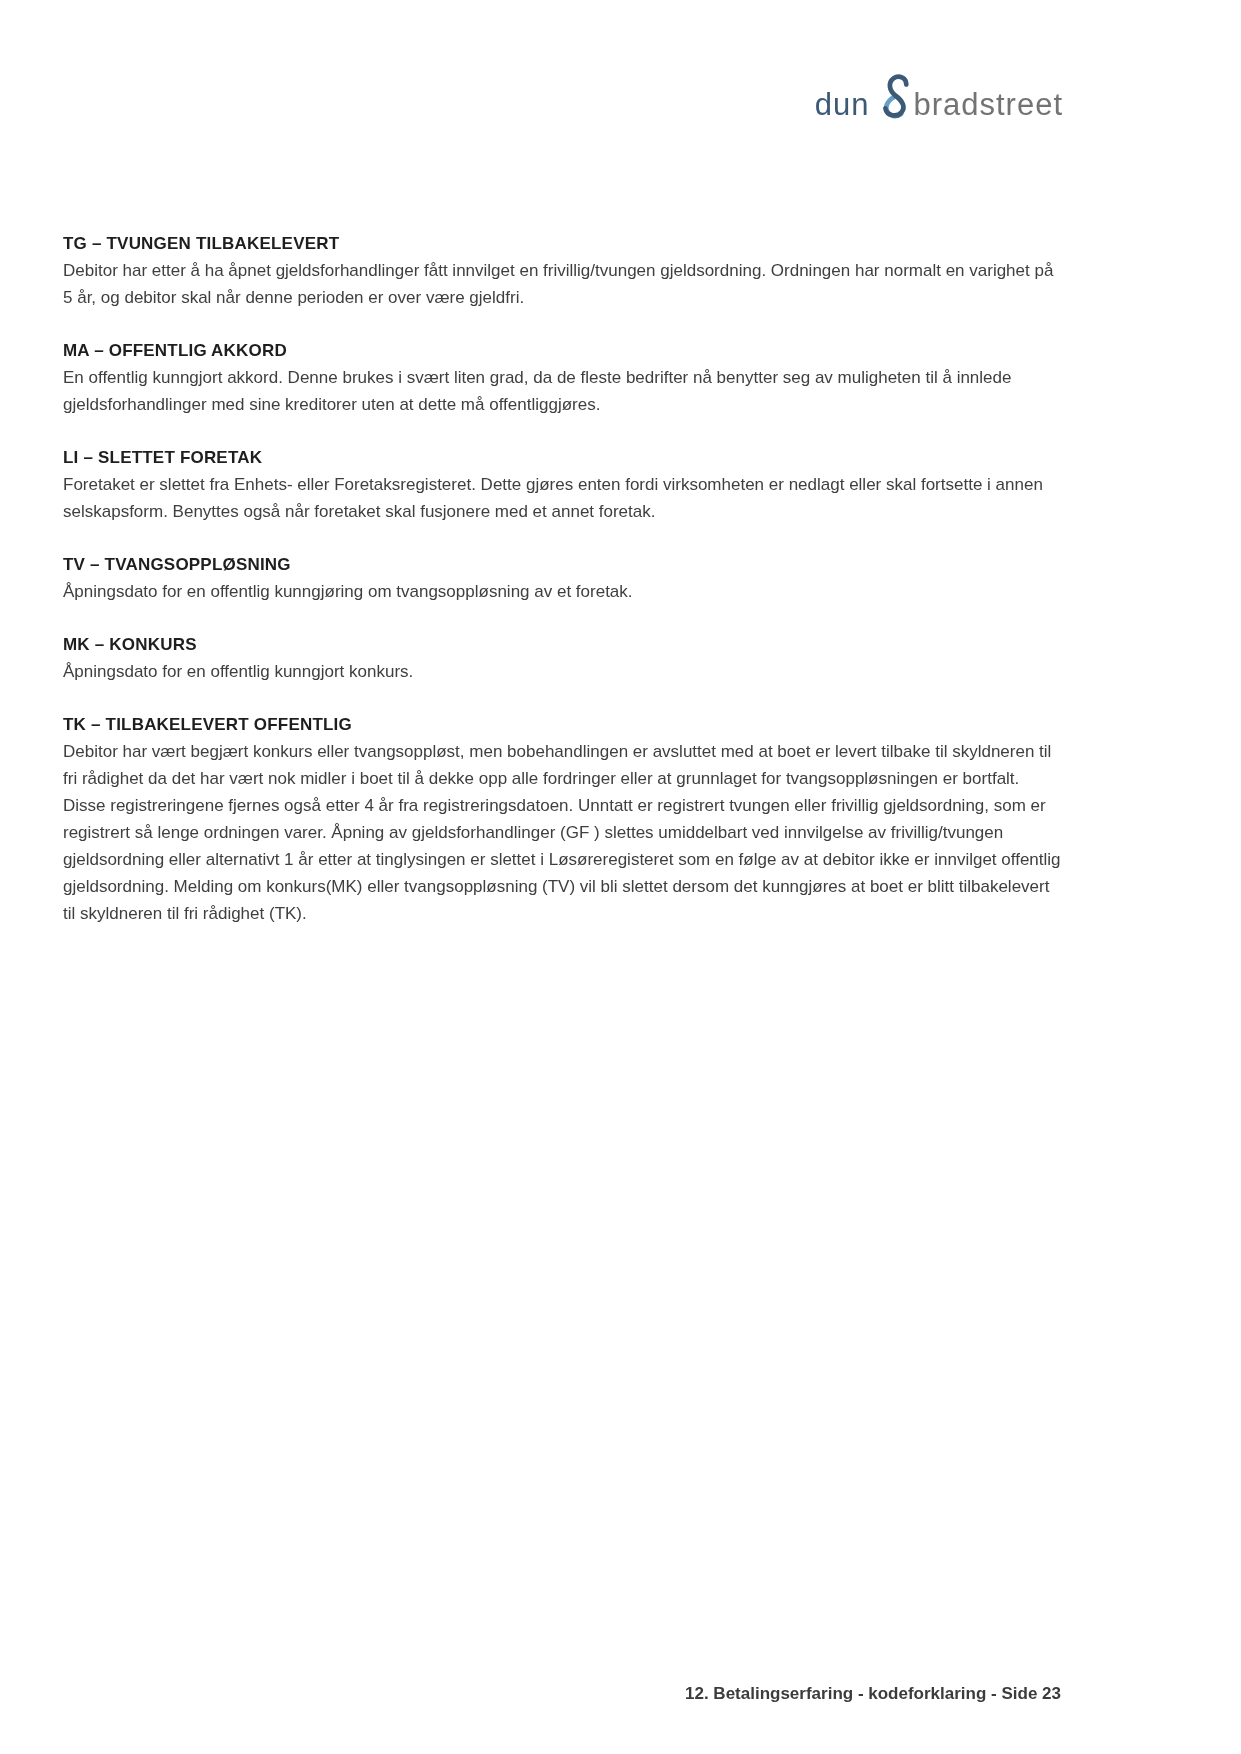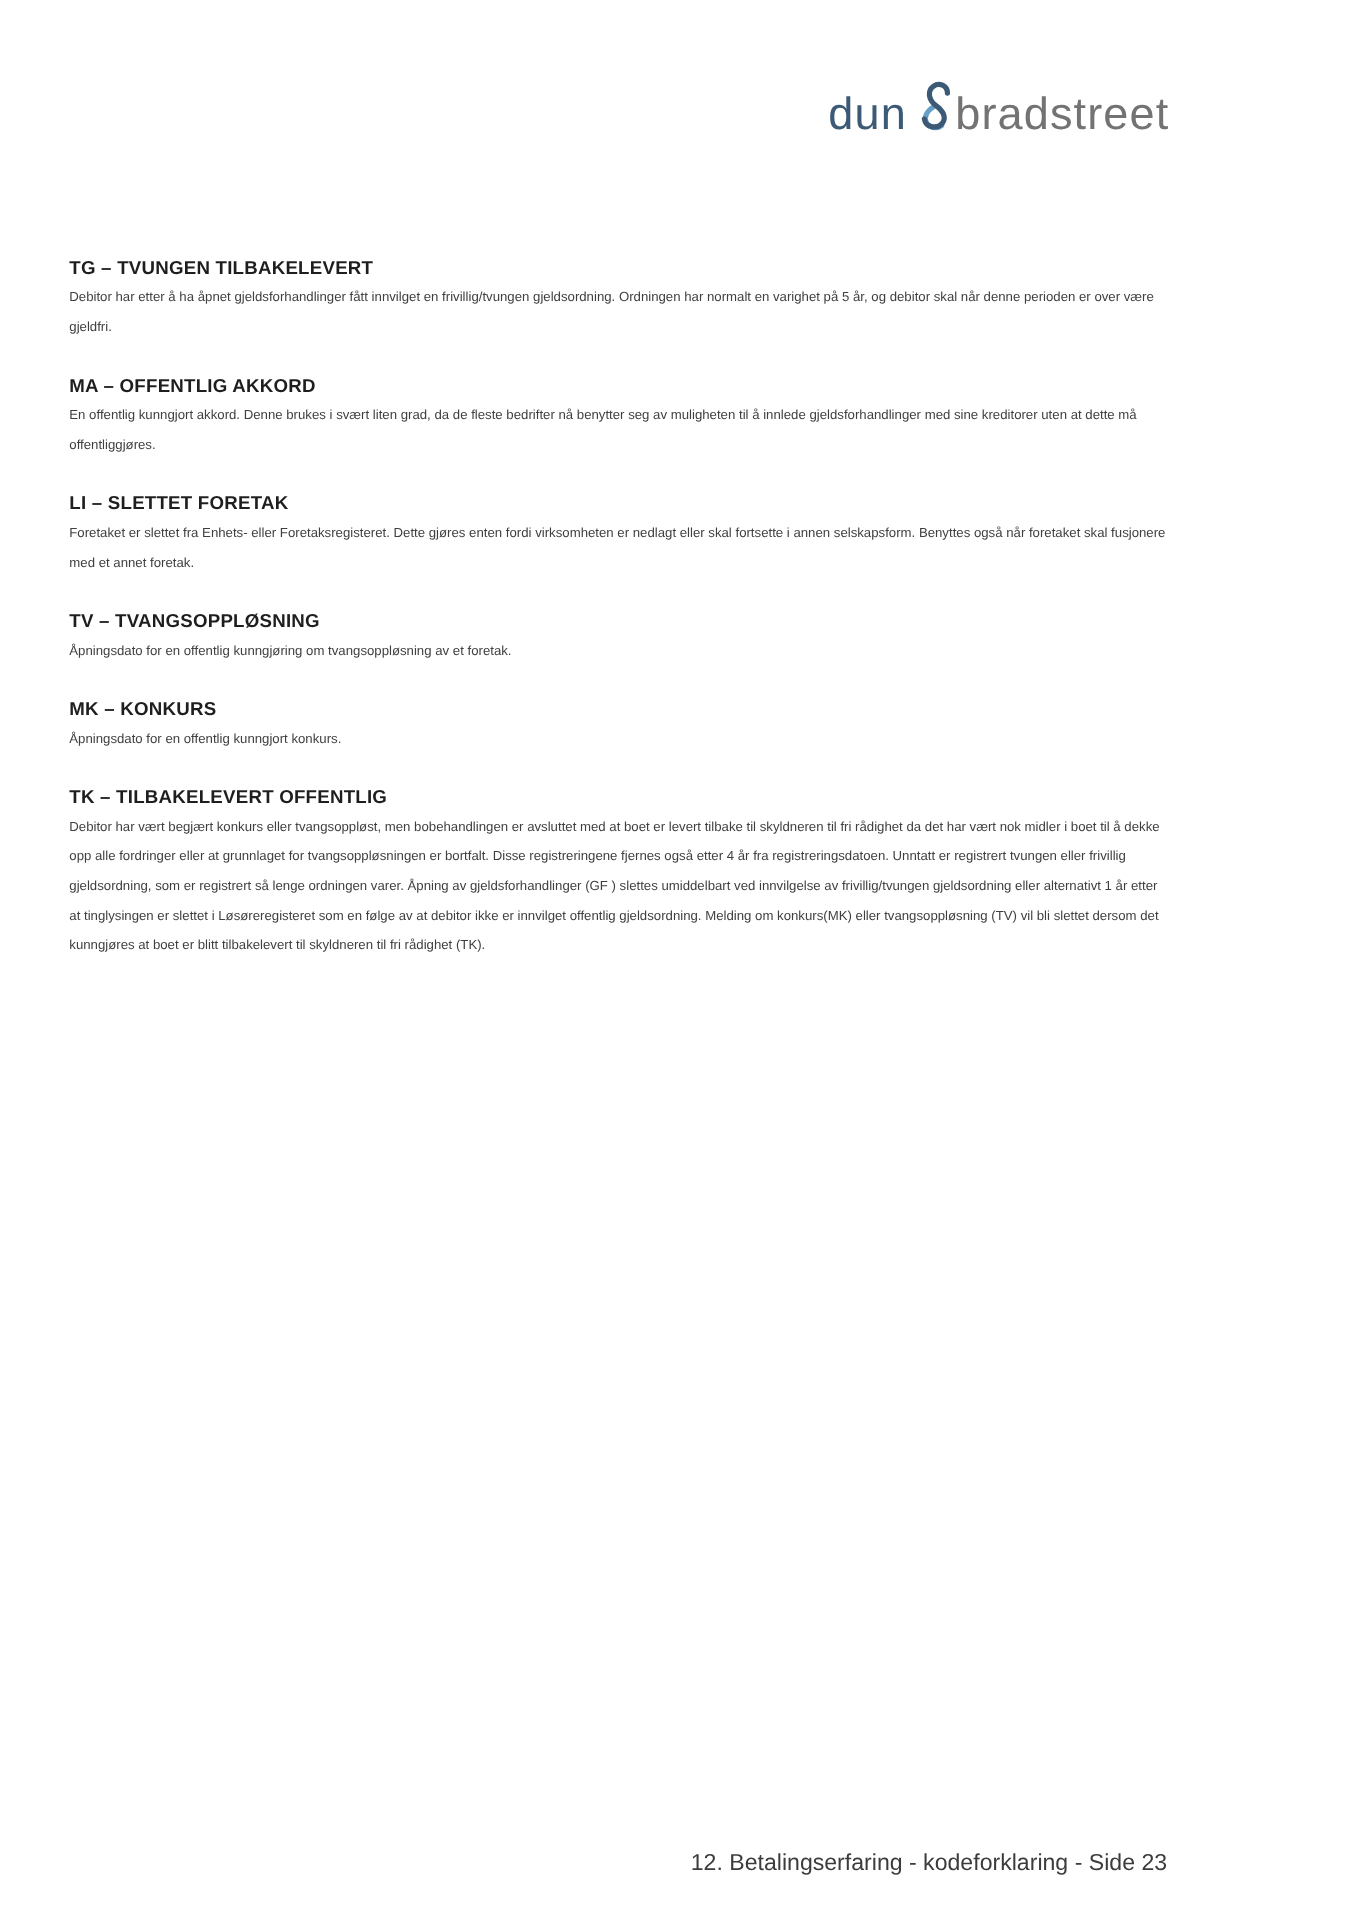--- a/index.html
+++ b/index.html
@@ -14,21 +14,21 @@
     overflow: hidden;
   }
   .logo {
     position: absolute;
     top: 72px;
     right: 178px;
     display: flex;
     align-items: center;
     line-height: 46px;
     font-family: "Liberation Sans", sans-serif;
-    font-size: 41px;
+    font-size: 31px;
     letter-spacing: 1px;
     user-select: none;
   }
   .logo .dun   { color: #3c5a75; }
   .logo .brad  { color: #66a0c8; }
   .logo .amp-wrap { display: inline-block; margin: 0 1px 4px 5px; }
   .content {
     position: absolute;
     top: 230px;
     left: 63px;
@@ -38,28 +38,29 @@
     line-height: 27px;
   }
   .code-section { margin-bottom: 26px; }
   .code-heading {
     font-weight: bold;
     color: #1e1e1e;
     font-size: 17px;
     line-height: 27px;
     letter-spacing: 0.2px;
   }
-  .code-body { font-size: 12px; line-height: 27px; color: #3f3f3f; }
+  .code-body { font-size: 17px; line-height: 27px; color: #3f3f3f; }
   .footer {
     position: absolute;
     right: 180px;
     top: 1683px;
-    font-size: 21px;
+    font-size: 17px;
     color: #3c3c3c;
     line-height: 22px;
+    font-weight: bold;
   }
 </style>
 </head>
 <body>
 
 <div class="page">
 
   <div class="logo">
     <span class="dun" style="color: rgb(60, 90, 117);">dun</span>
     <span class="amp-wrap">

